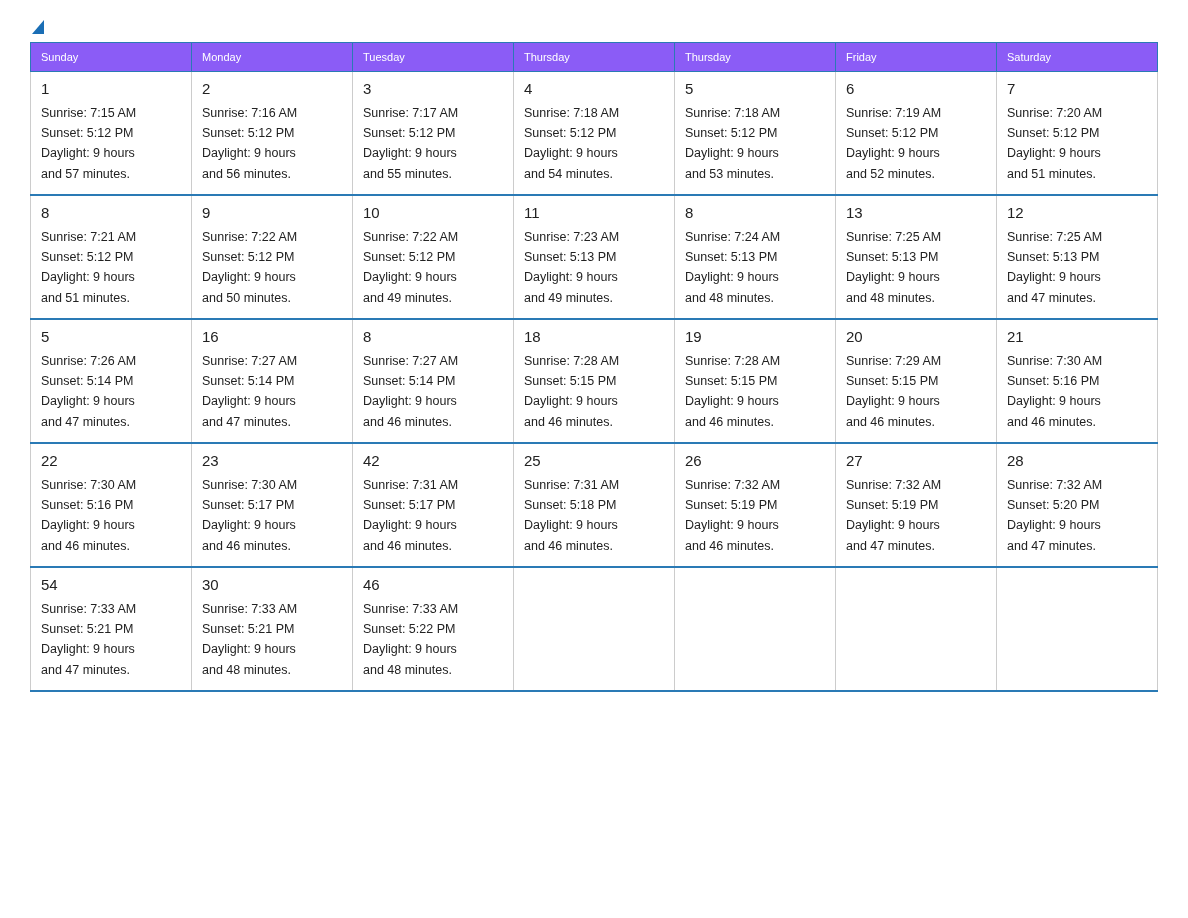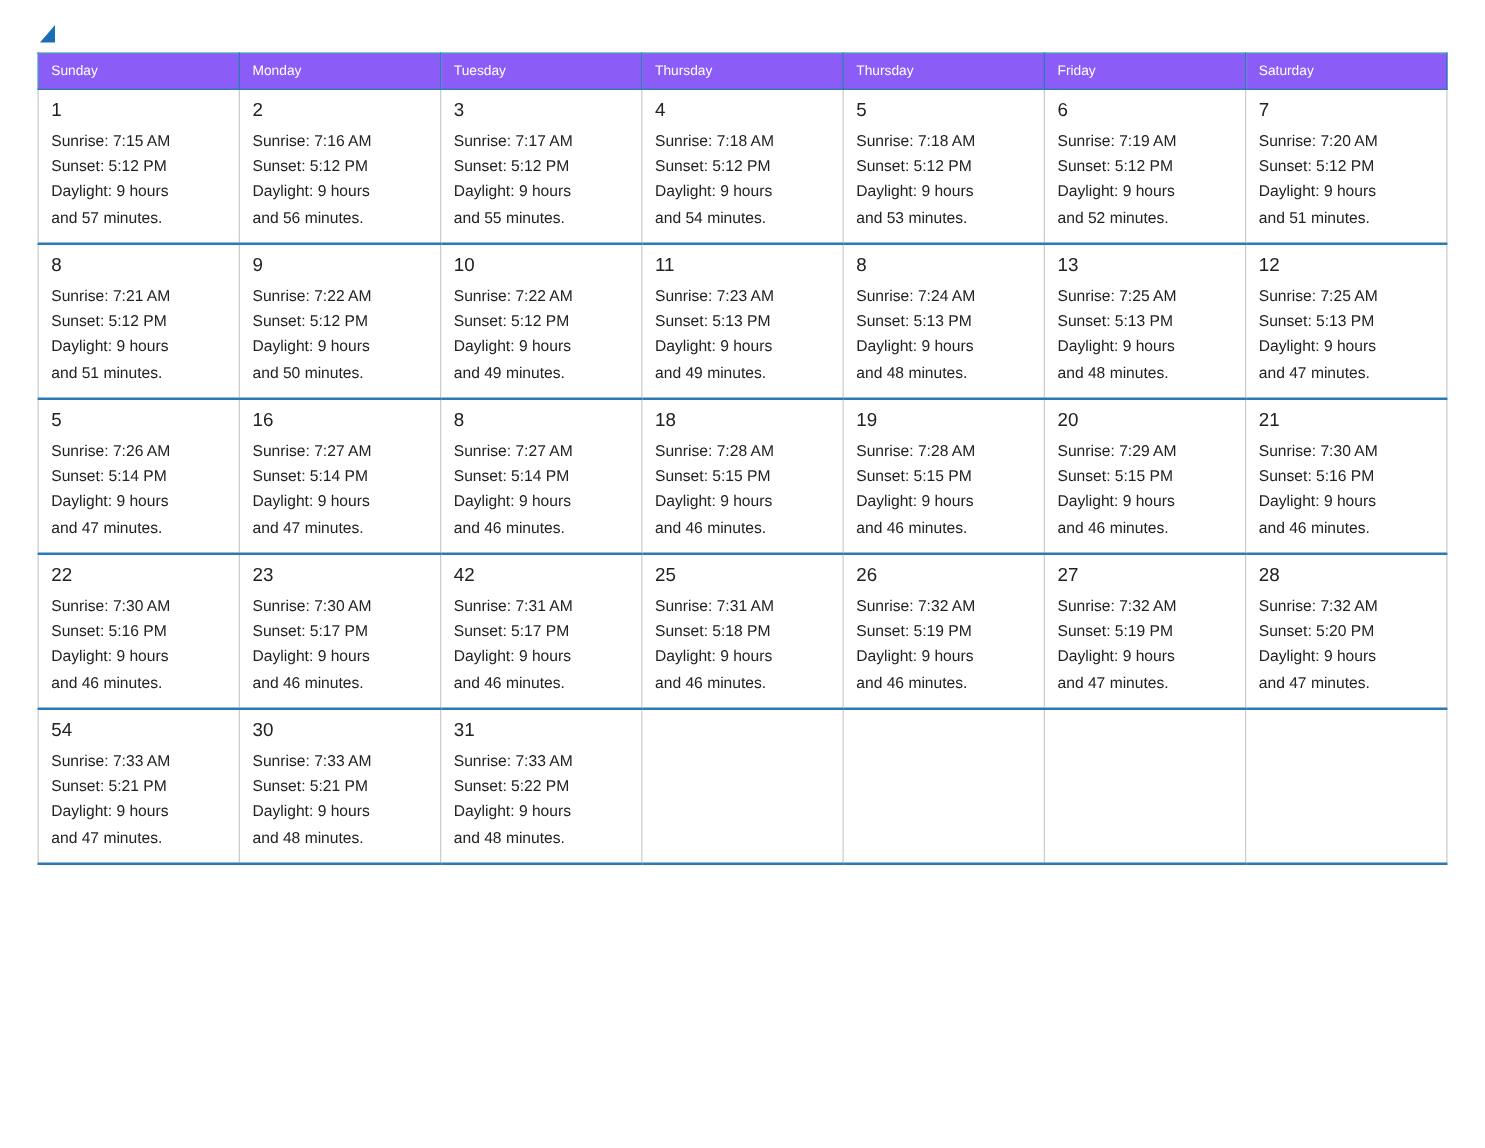--- a/index.html
+++ b/index.html
@@ -261,21 +261,21 @@
       <tr class="week-row">
         <td>
         <span class="day-number">54</span>
         <span class="day-info">Sunrise: 7:33 AM<br>Sunset: 5:21 PM<br>Daylight: 9 hours<br>and 47 minutes.</span>
       </td>
         <td>
         <span class="day-number">30</span>
         <span class="day-info">Sunrise: 7:33 AM<br>Sunset: 5:21 PM<br>Daylight: 9 hours<br>and 48 minutes.</span>
       </td>
         <td>
-        <span class="day-number">31</span>
+        <span class="day-number">46</span>
         <span class="day-info">Sunrise: 7:33 AM<br>Sunset: 5:22 PM<br>Daylight: 9 hours<br>and 48 minutes.</span>
       </td>
         <td class="empty-cell"></td>
         <td class="empty-cell"></td>
         <td class="empty-cell"></td>
         <td class="empty-cell"></td>
       </tr>
     </tbody>
 </table>
 

